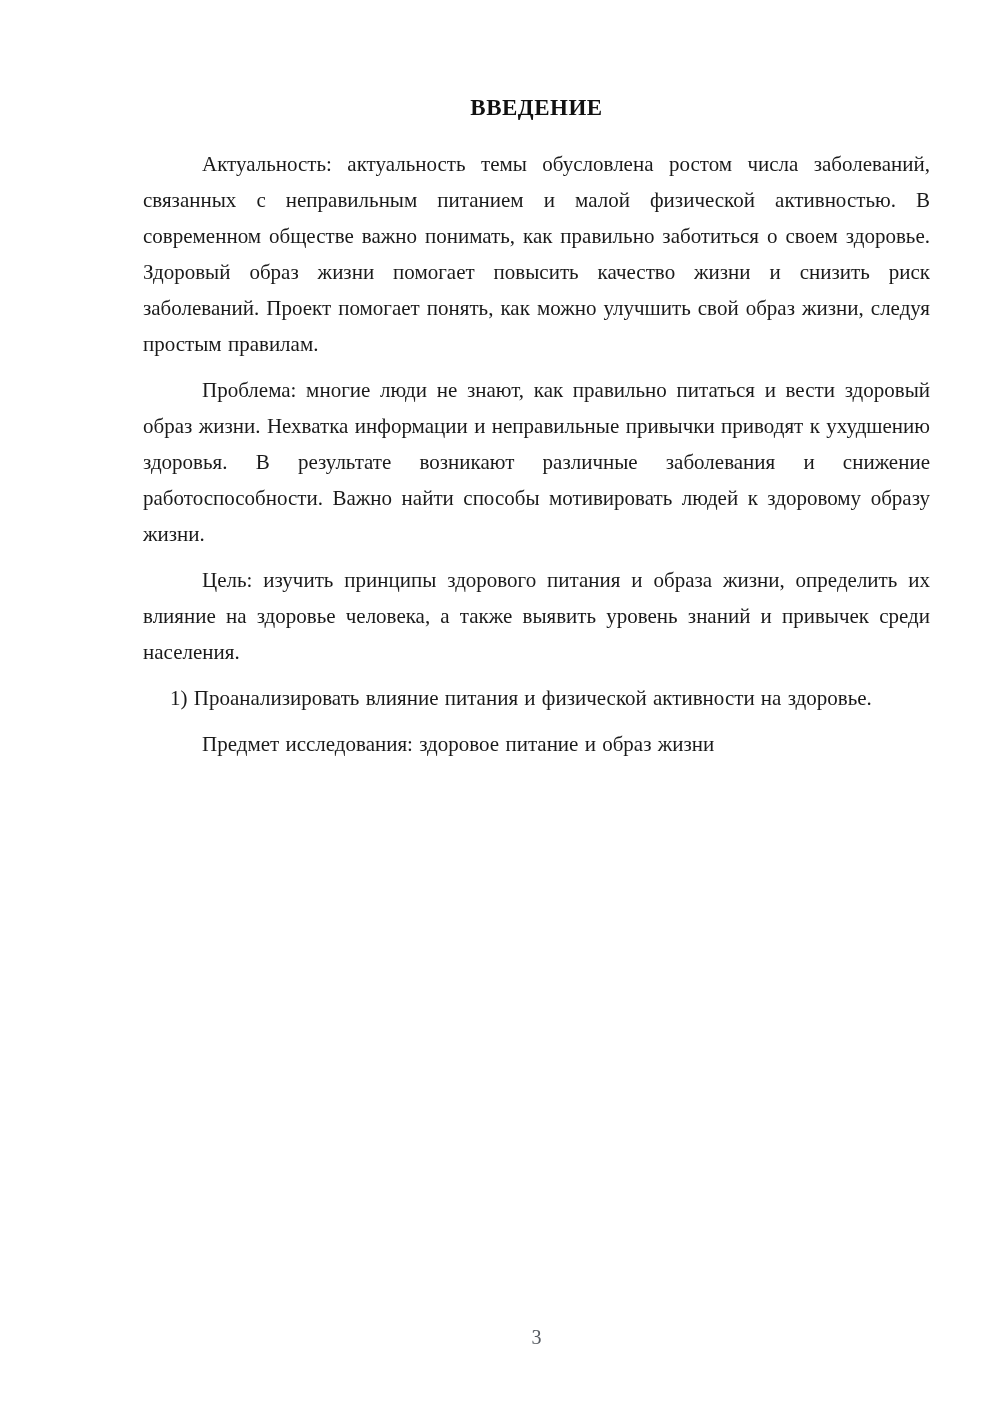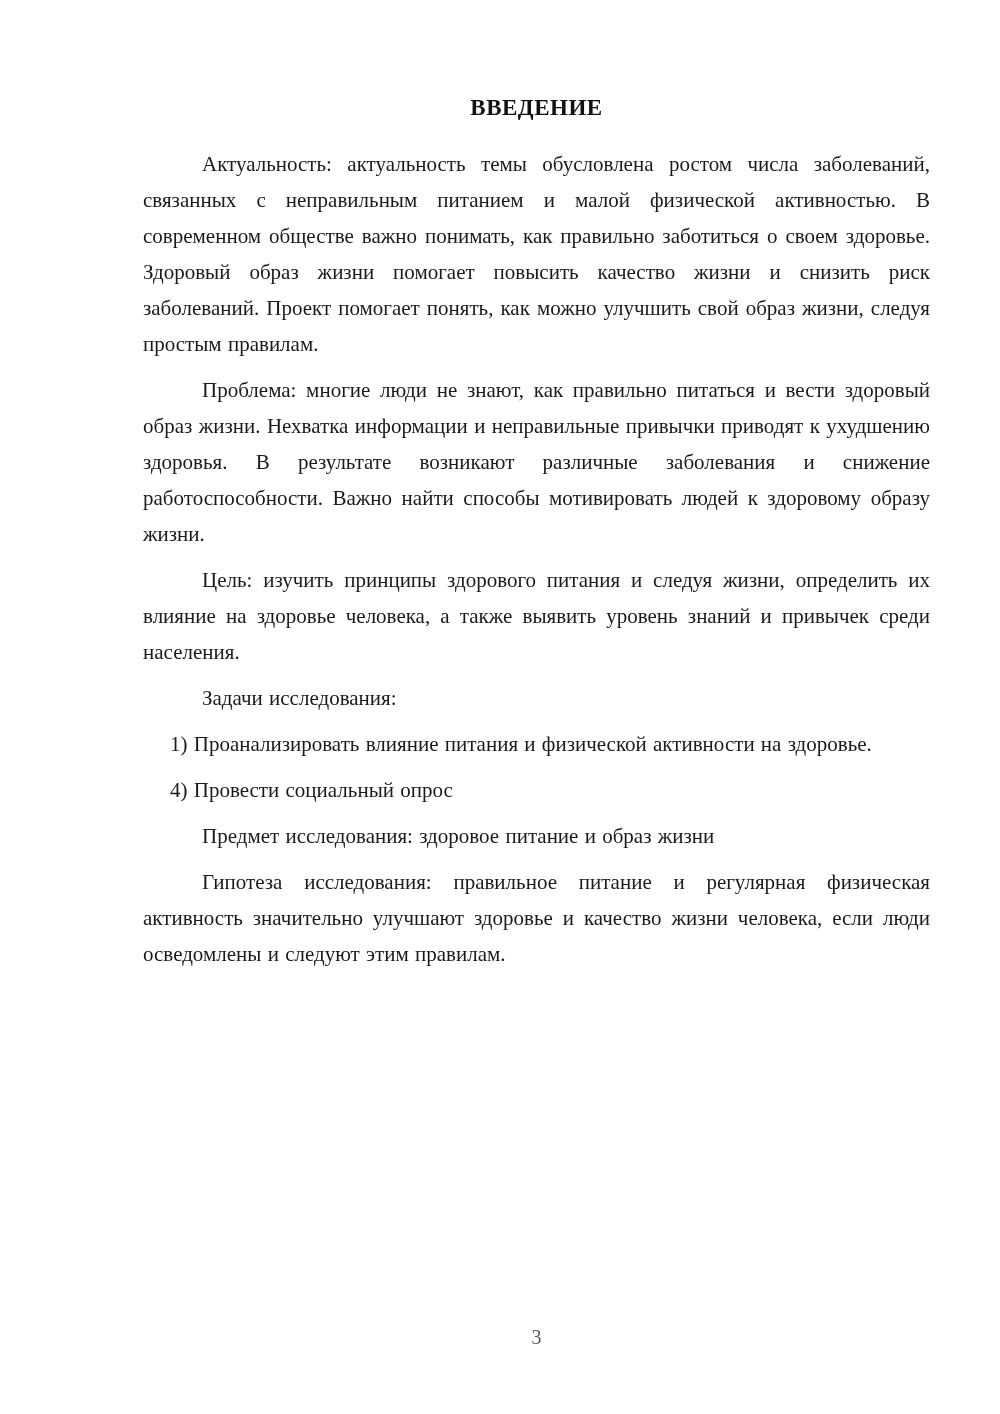--- a/index.html
+++ b/index.html
@@ -67,33 +67,30 @@
 
 <div class="page">
   <div class="content">
 
     <h1 class="doc-title">ВВЕДЕНИЕ</h1>
 
     <p class="para">Актуальность: актуальность темы обусловлена ростом числа заболеваний, связанных с неправильным питанием и малой физической активностью. В современном обществе важно понимать, как правильно заботиться о своем здоровье. Здоровый образ жизни помогает повысить качество жизни и снизить риск заболеваний. Проект помогает понять, как можно улучшить свой образ жизни, следуя простым правилам.</p>
 
     <p class="para">Проблема: многие люди не знают, как правильно питаться и вести здоровый образ жизни. Нехватка информации и неправильные привычки приводят к ухудшению здоровья. В результате возникают различные заболевания и снижение работоспособности. Важно найти способы мотивировать людей к здоровому образу жизни.</p>
 
-    <p class="para">Цель: изучить принципы здорового питания и следуя жизни, определить их влияние на здоровье человека, а также выявить уровень знаний и привычек среди населения.</p>
+    <p class="para">Цель: изучить принципы здорового питания и образа жизни, определить их влияние на здоровье человека, а также выявить уровень знаний и привычек среди населения.</p>
 
-    <p class="para">Задачи исследования:</p>
 
 
     <p class="para list-item">1) Проанализировать влияние питания и физической активности на здоровье.</p>
 
 
-    <p class="para list-item">4) Провести социальный опрос</p>
 
 
 
     <p class="para">Предмет исследования: здоровое питание и образ жизни</p>
 
-    <p class="para">Гипотеза исследования: правильное питание и регулярная физическая активность значительно улучшают здоровье и качество жизни человека, если люди осведомлены и следуют этим правилам.</p>
 
 
   </div>
 
   <div class="page-number">3</div>
 </div>
 
 </body></html>

